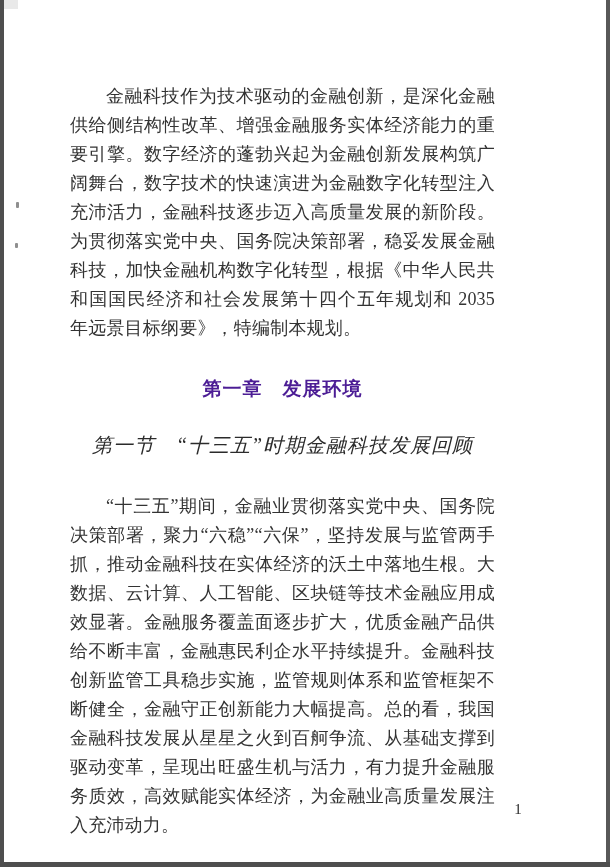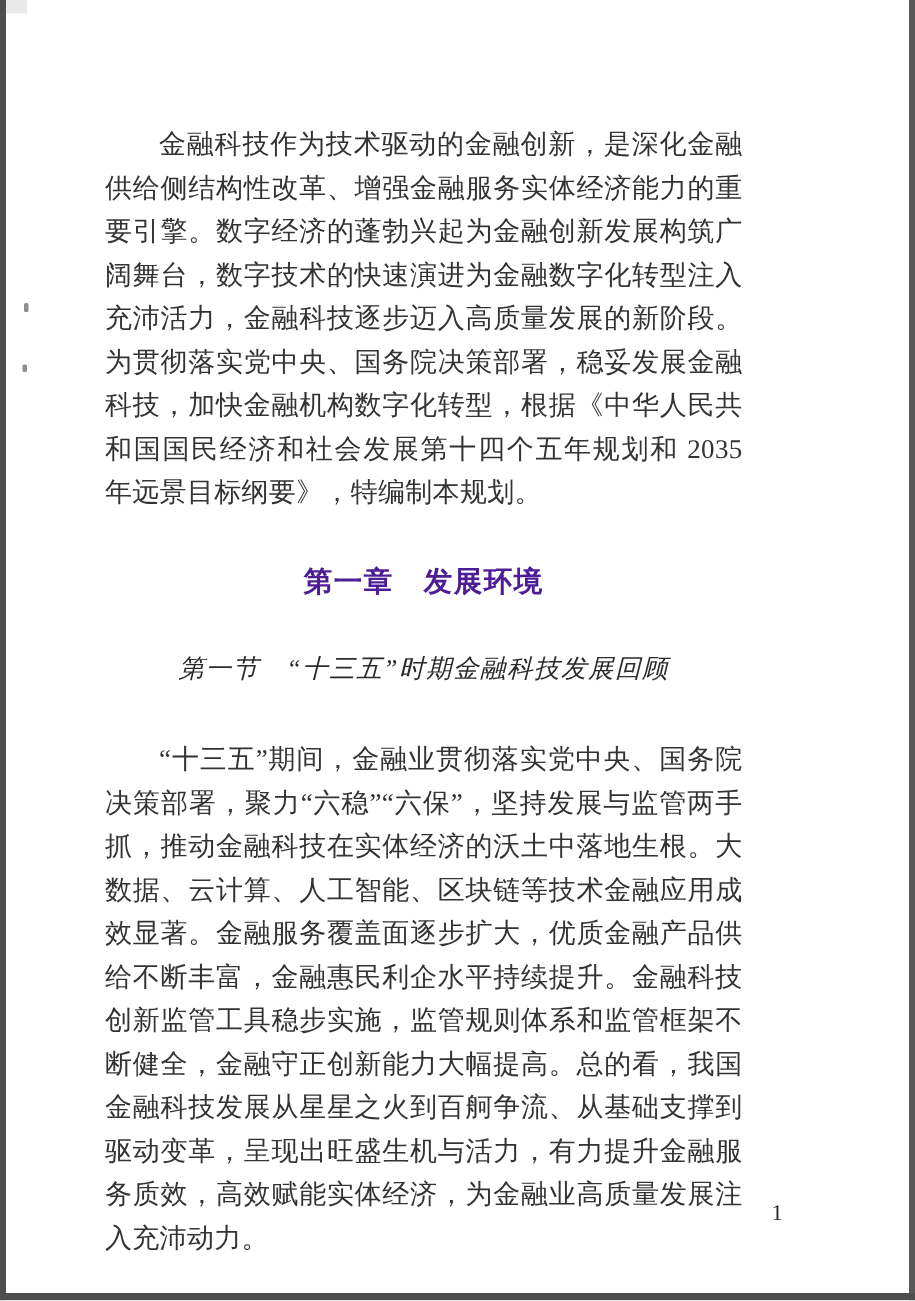--- a/index.html
+++ b/index.html
@@ -72,21 +72,21 @@
     line-height: 29px;
     color: #4c1d95;
     text-align: center;
     letter-spacing: 1px;
   }
   .section {
     margin: 28px 0 32px 0;
     font-family: "Liberation Serif", "DejaVu Serif", serif;
     font-style: italic;
     font-weight: 500;
-    font-size: 17px;
+    font-size: 20px;
     line-height: 29px;
     color: #2b2b2b;
     text-align: center;
     letter-spacing: 1px;
   }
   .page-number {
     position: absolute;
     left: 506px;
     top: 801px;
     width: 24px;

